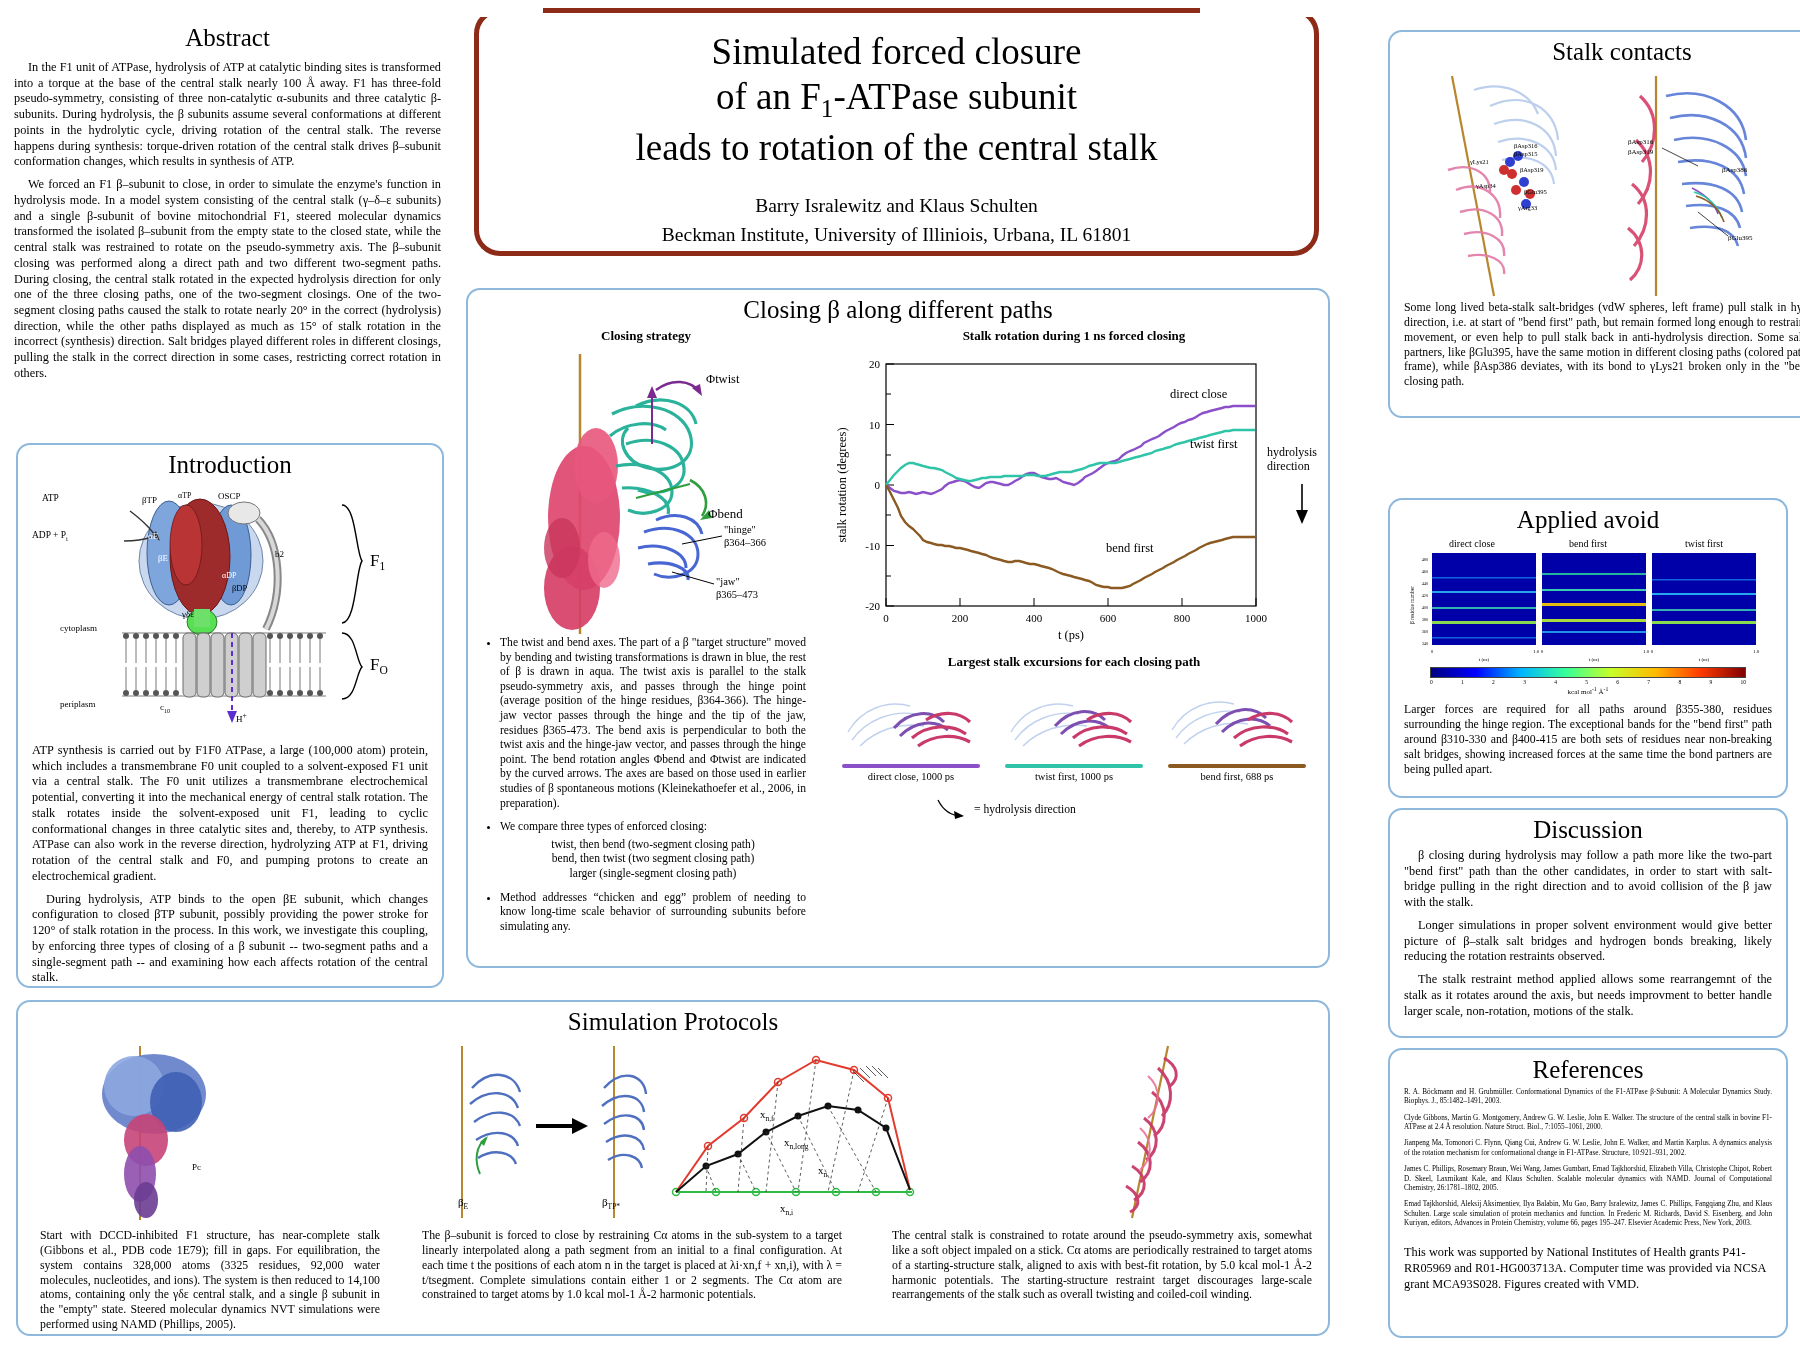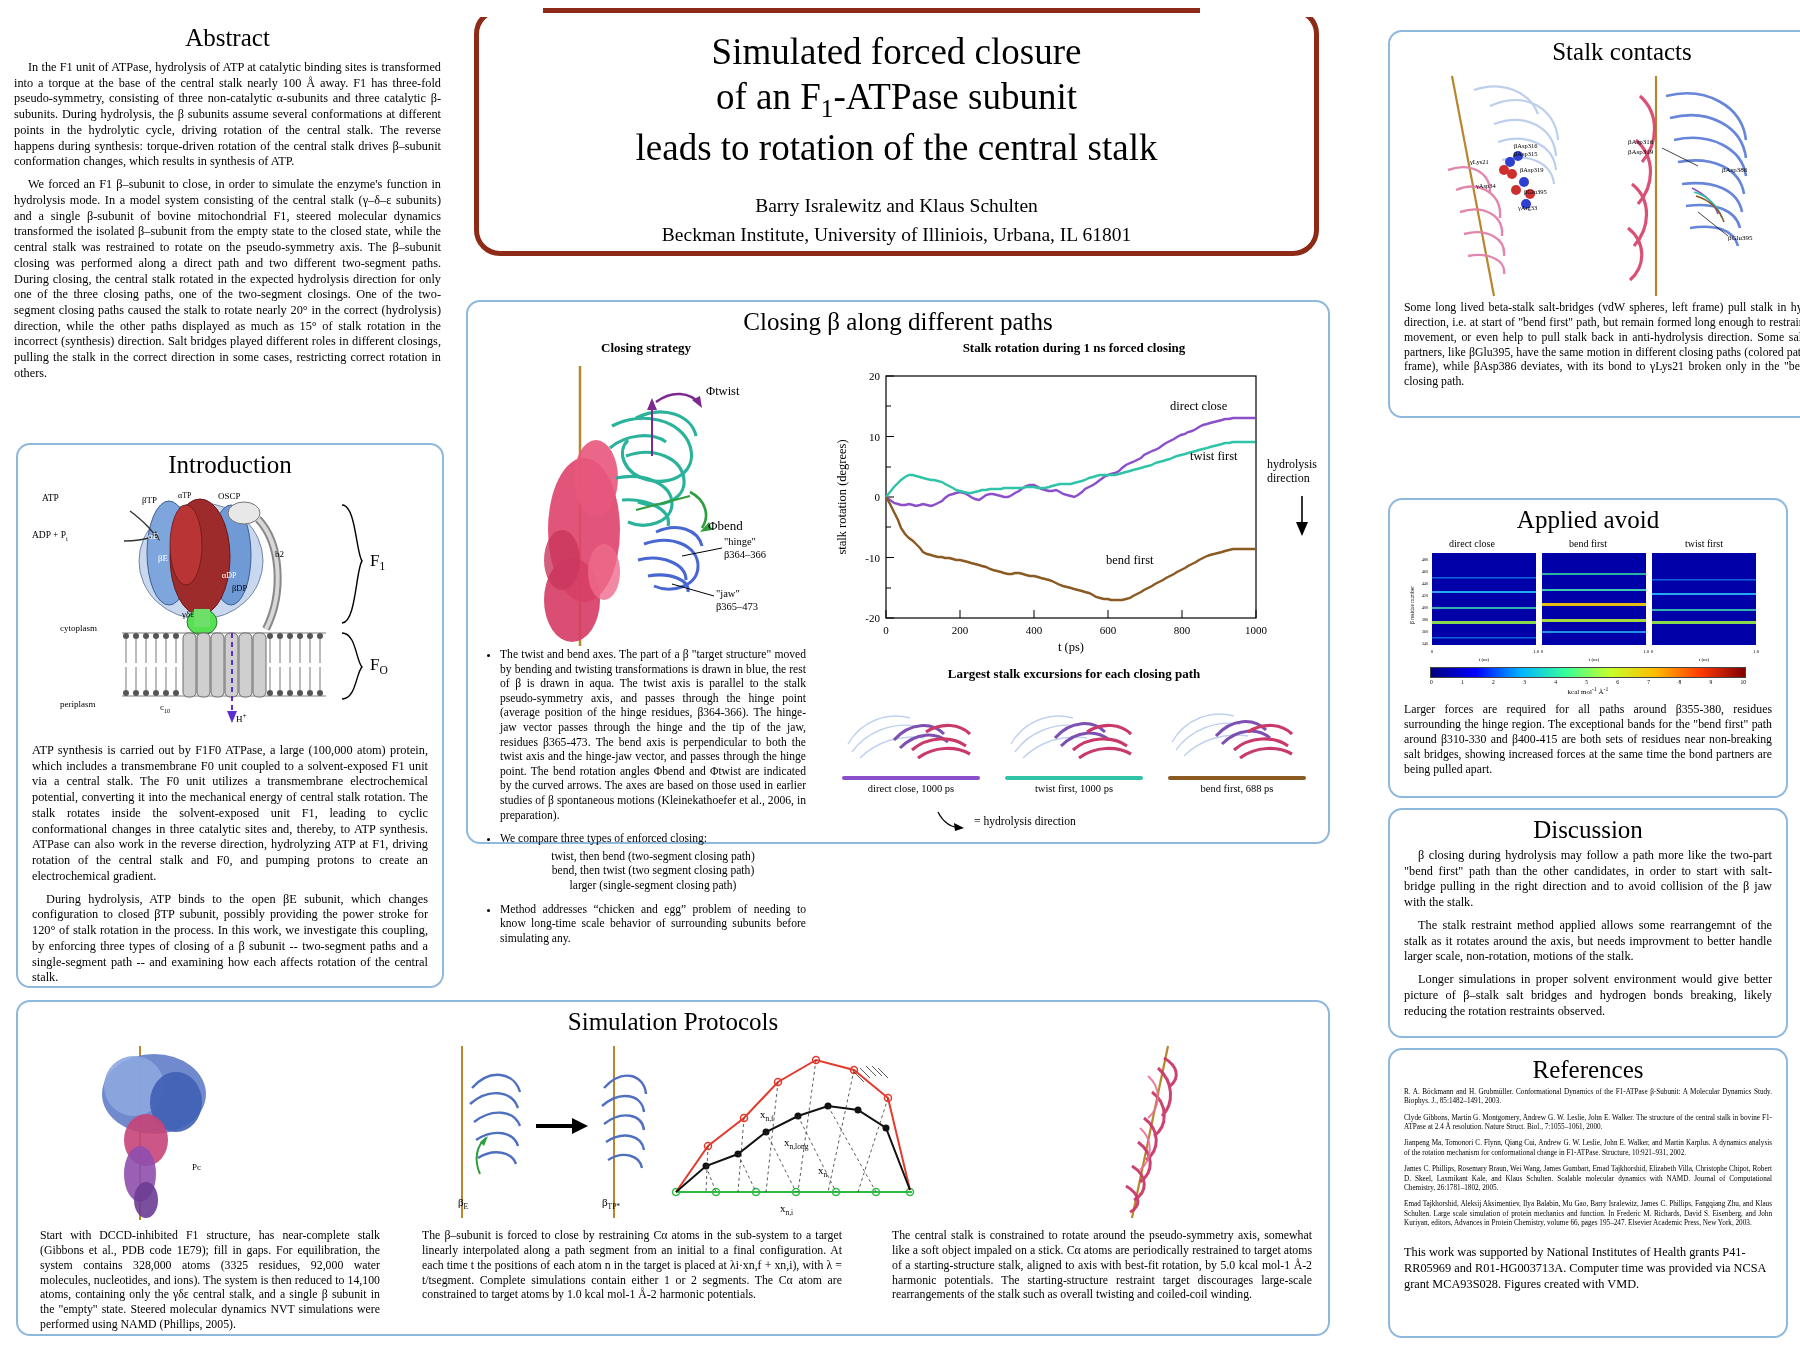--- a/index.html
+++ b/index.html
@@ -87,21 +87,21 @@
   }
   #intro-figure {
     position: relative;
     height: 258px;
     margin: 2px 8px 2px 8px;
     text-align: right;
   }
 
   
   #closing {
-    position: absolute; left: 466px; top: 300px; width: 864px; height: 544px;
+    position: absolute; left: 466px; top: 288px; width: 864px; height: 680px;
   }
   .sub-label {
     font-size: 13px; font-weight: bold; text-align: center;
   }
   .bullets { font-size: 11.6px; line-height: 1.26; text-align: justify; }
   .bullets ul { margin: 0; padding-left: 14px; }
   .bullets li { margin-bottom: 9px; }
 
   
   #protocols {
@@ -800,22 +800,22 @@
       <div style="text-align:center; font-size:7px; margin-top:1px;">kcal mol<sup>-1</sup> Å<sup>-1</sup></div>
     </div>
 
     <div class="caption" style="margin-top:6px;">Larger forces are required for all paths around β355-380, residues surrounding the hinge region.  The exceptional bands for the "bend first" path around β310-330 and β400-415 are both sets of residues near non-breaking salt bridges, showing increased forces at the same time the bond partners are being pulled apart.</div>
   </div>
 
   <div class="panel" id="discussion">
     <div class="panel-title">Discussion</div>
     <div class="body-text">
       <p>β closing during hydrolysis may follow a path more like the two-part "bend first" path than the other candidates, in order to start with salt-bridge pulling in the right direction and to avoid collision of the β jaw with the stalk.</p>
+      <p>Longer simulations in proper solvent environment would give better picture of β–stalk salt bridges and hydrogen bonds breaking, likely reducing the rotation restraints observed.</p>
       <p>The stalk restraint method applied allows some rearrangemnt of the stalk as it rotates around the axis,  but needs improvment to better handle larger scale, non-rotation, motions of the stalk.</p>
-      <p>Longer simulations in proper solvent environment would give better picture of β–stalk salt bridges and hydrogen bonds breaking, likely reducing the rotation restraints observed.</p>
     </div>
   </div>
 
   <div class="panel" id="references">
     <div class="panel-title">References</div>
     <div class="refs">
       <p>R. A. Böckmann and H. Grubmüller. Conformational Dynamics of the F1-ATPase β-Subunit: A Molecular Dynamics Study. Biophys. J., 85:1482–1491, 2003.</p>
       <p>Clyde Gibbons, Martin G. Montgomery, Andrew G. W. Leslie, John E. Walker. The structure of the central stalk in bovine F1-ATPase at 2.4 Å resolution. Nature Struct. Biol., 7:1055–1061, 2000.</p>
       <p>Jianpeng Ma, Tomonori C. Flynn, Qiang Cui, Andrew G. W. Leslie, John E. Walker, and Martin Karplus. A dynamics analysis of the rotation mechanism for conformational change in F1-ATPase. Structure, 10:921–931, 2002.</p>
       <p>James C. Phillips, Rosemary Braun, Wei Wang, James Gumbart, Emad Tajkhorshid, Elizabeth Villa, Christophe Chipot, Robert D. Skeel, Laxmikant Kale, and Klaus Schulten. Scalable molecular dynamics with NAMD. Journal of Computational Chemistry, 26:1781–1802, 2005.</p>

